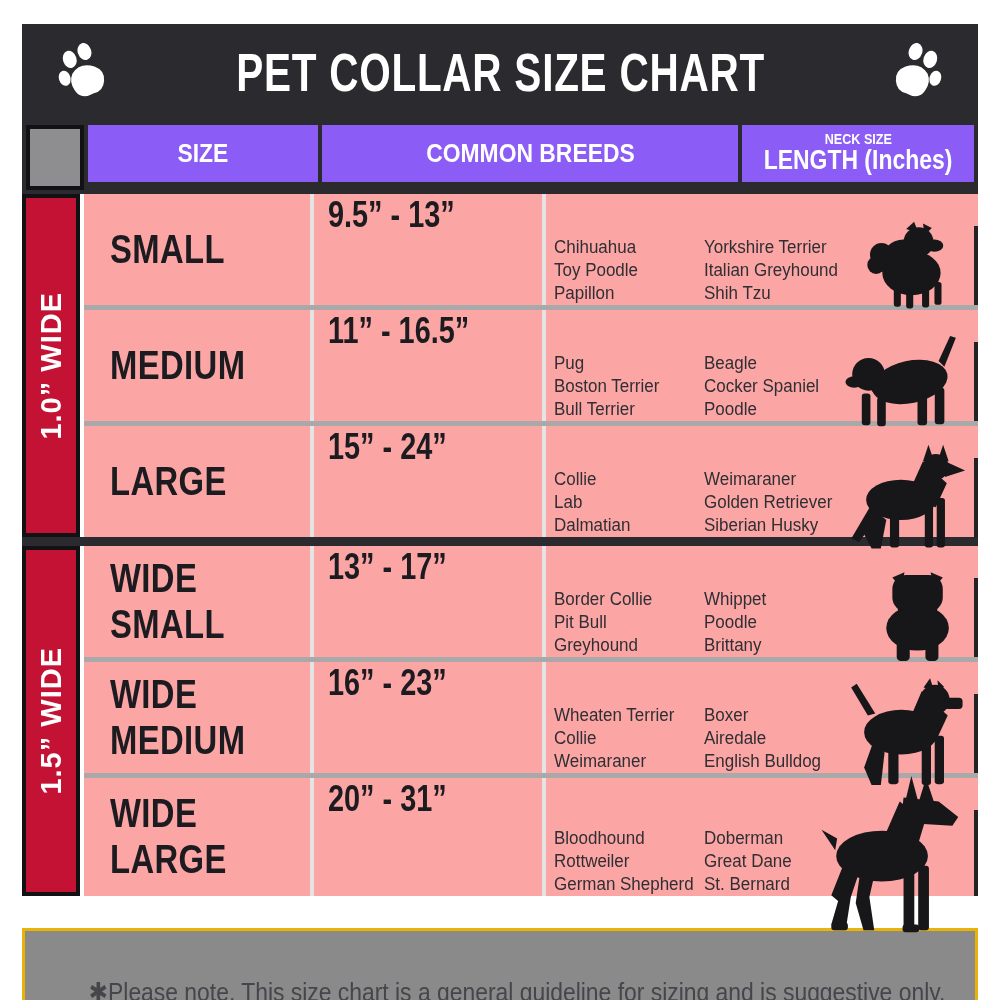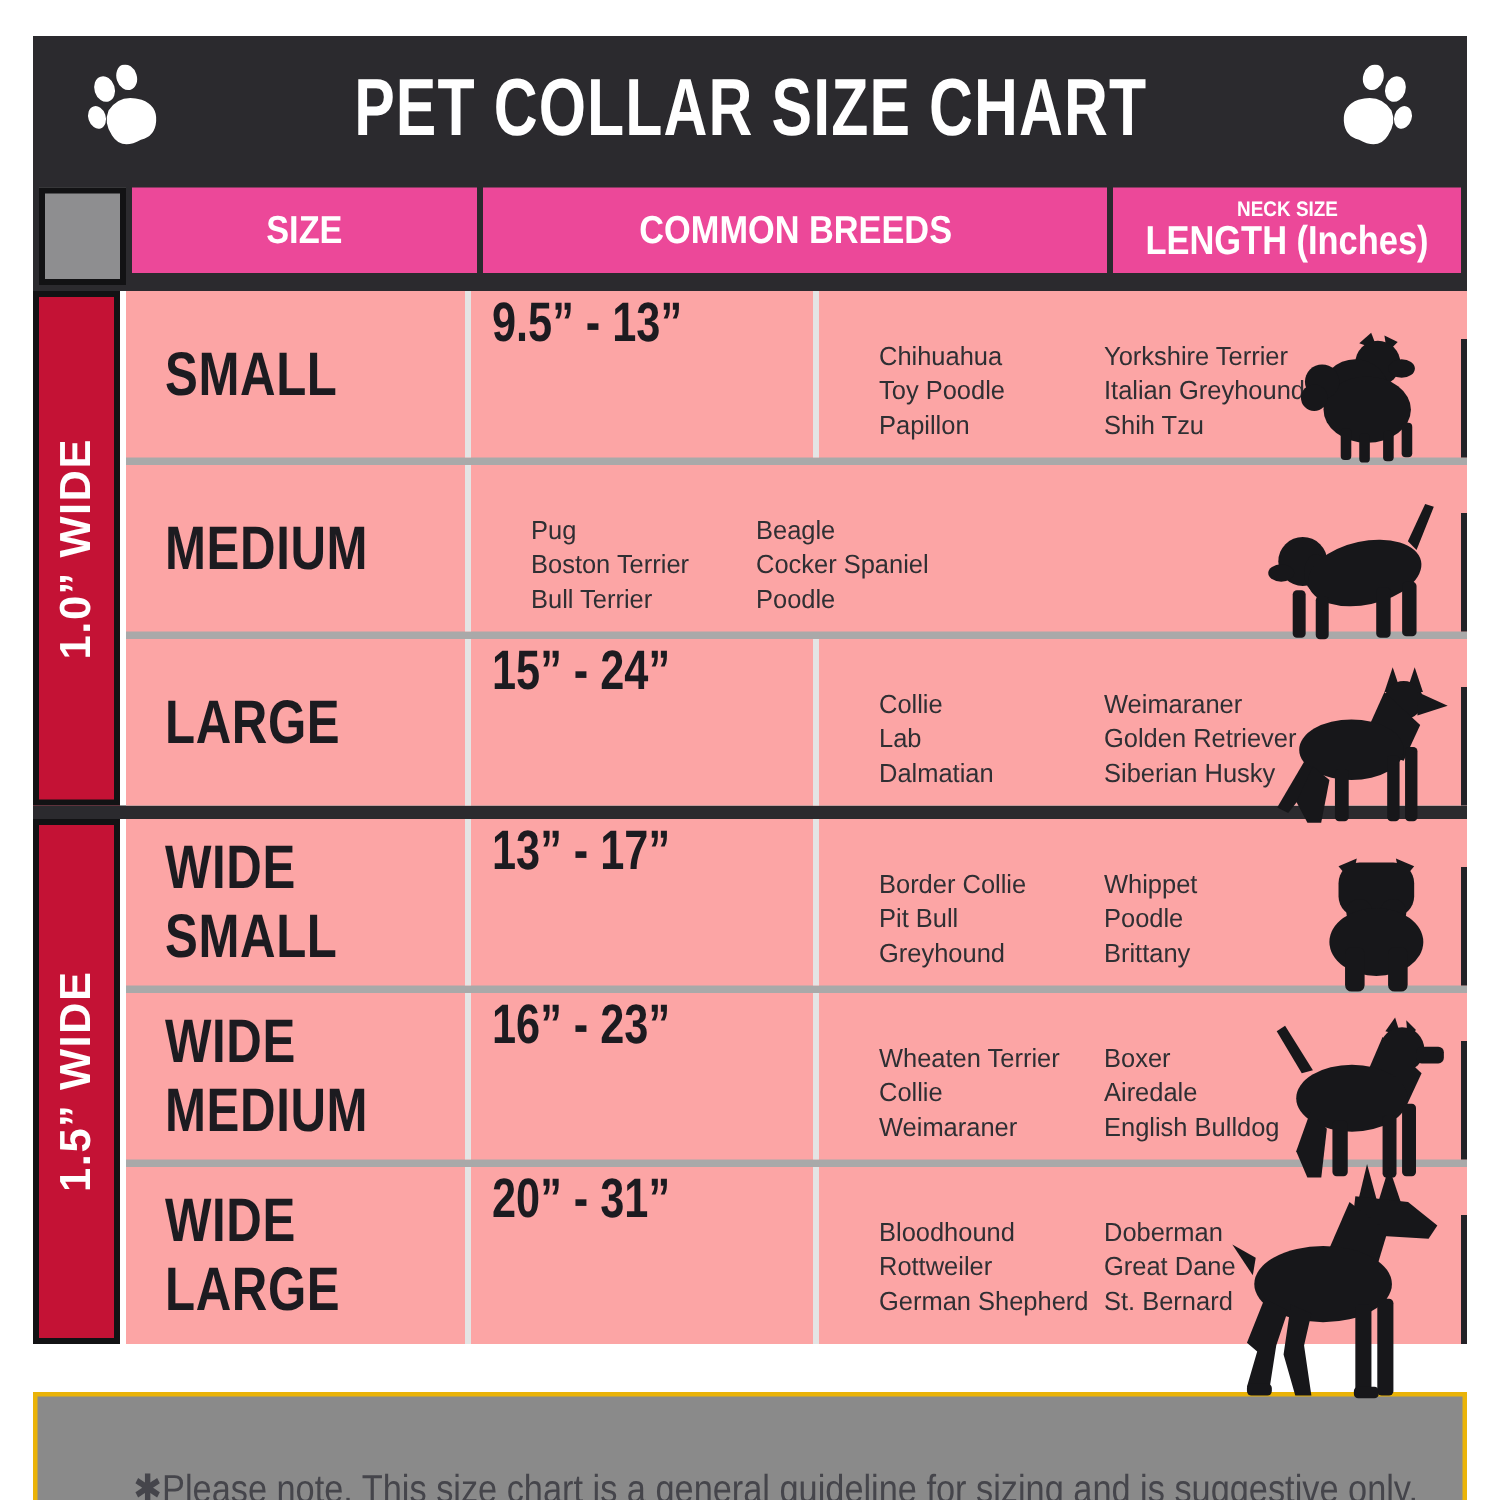--- a/index.html
+++ b/index.html
@@ -11,21 +11,21 @@
   .banner{height:96px;background:#2b2a2e;display:flex;align-items:center;justify-content:space-between;
           padding:0 30px;box-sizing:border-box;}
   .banner-title{color:#fff;font-weight:bold;font-size:54px;letter-spacing:1px;white-space:nowrap;
                 transform:scaleX(0.75);transform-origin:center;}
   .paw{width:64px;height:58px;flex:0 0 auto;}
   .paw.right{transform:scaleX(-1);}
 
   
   .thead{display:flex;background:#2b2a2e;padding:5px 4px 4px 4px;box-sizing:border-box;}
   .corner{width:50px;height:57px;background:#8e8e90;border:4px solid #121214;flex:0 0 auto;}
-  .hcell{background:#ec4899;height:57px;display:flex;flex-direction:column;align-items:center;
+  .hcell{background:#8b5cf6;height:57px;display:flex;flex-direction:column;align-items:center;
          justify-content:center;color:#fff;font-weight:bold;margin-left:4px;box-sizing:border-box;}
   .hcell .one{font-size:26px;transform:scaleX(0.88);white-space:nowrap;}
   .h-size{width:230px;}
   .h-len{width:232px;}
   .h-breeds{flex:1;}
   .neck-small{font-size:14px;transform:scaleX(0.9);line-height:1;}
   .len-big{font-size:27px;transform:scaleX(0.85);line-height:1.1;white-space:nowrap;}
 
   
   .section{display:flex;}
@@ -39,22 +39,22 @@
   .row.final{border-bottom:none;height:118px;}
 
   .c-size{width:230px;box-sizing:border-box;border-right:4px solid #e4e4e4;display:flex;
           align-items:center;padding-left:26px;}
   .size-label{font-size:41px;font-weight:bold;color:#1c1b20;line-height:1.12;letter-spacing:0.5px;
               transform:scaleX(0.8);transform-origin:left center;}
   .c-len{width:232px;box-sizing:border-box;border-right:4px solid #e4e4e4;display:flex;align-items:flex-start;
          padding-left:14px;}
   .len-value{font-size:37px;font-weight:bold;color:#1c1b20;white-space:nowrap;
              transform:scaleX(0.78);transform-origin:left center;}
-  .c-breeds{flex:1;box-sizing:border-box;border-right:4px solid #232227;display:flex;align-items:flex-start;
-            padding-left:40px;position:relative;margin-top:32px;}
+  .c-breeds{flex:1;box-sizing:border-box;border-right:4px solid #232227;display:flex;align-items:flex-end;
+            padding-left:8px;position:relative;margin-top:32px;}
   .bcol{width:150px;font-size:17.5px;line-height:1.32;color:#2f2f33;white-space:pre-line;
         transform:scaleX(0.97);transform-origin:left center;}
   .dogwrap{position:absolute;right:6px;top:50%;transform:translateY(-50%);line-height:0;}
   .dogwrap.big{right:4px;}
   .dogwrap.dobe{top:auto;transform:none;bottom:-46px;right:6px;z-index:5;}
   .dog{fill:#17171a;}
 
   .divider{height:9px;background:#2b2a2e;}
 
   
@@ -140,20 +140,23 @@
                   <rect x="82" y="68" width="8" height="26" rx="3"></rect>
               </svg>
             </div>
           </div>
         </div>
 
         <div class="row">
           <div class="c-size">
             <div class="size-label">MEDIUM</div>
           </div>
+          <div class="c-len">
+            <div class="len-value">11” - 16.5”</div>
+          </div>
           <div class="c-breeds">
             <div class="bcol">Pug
 Boston Terrier
 Bull Terrier</div>
             <div class="bcol">Beagle
 Cocker Spaniel
 Poodle</div>
             <div class="dogwrap">
               <svg class="dog" width="126" height="96" viewBox="0 0 130 100">
                 <circle cx="27" cy="42" r="17"></circle>

